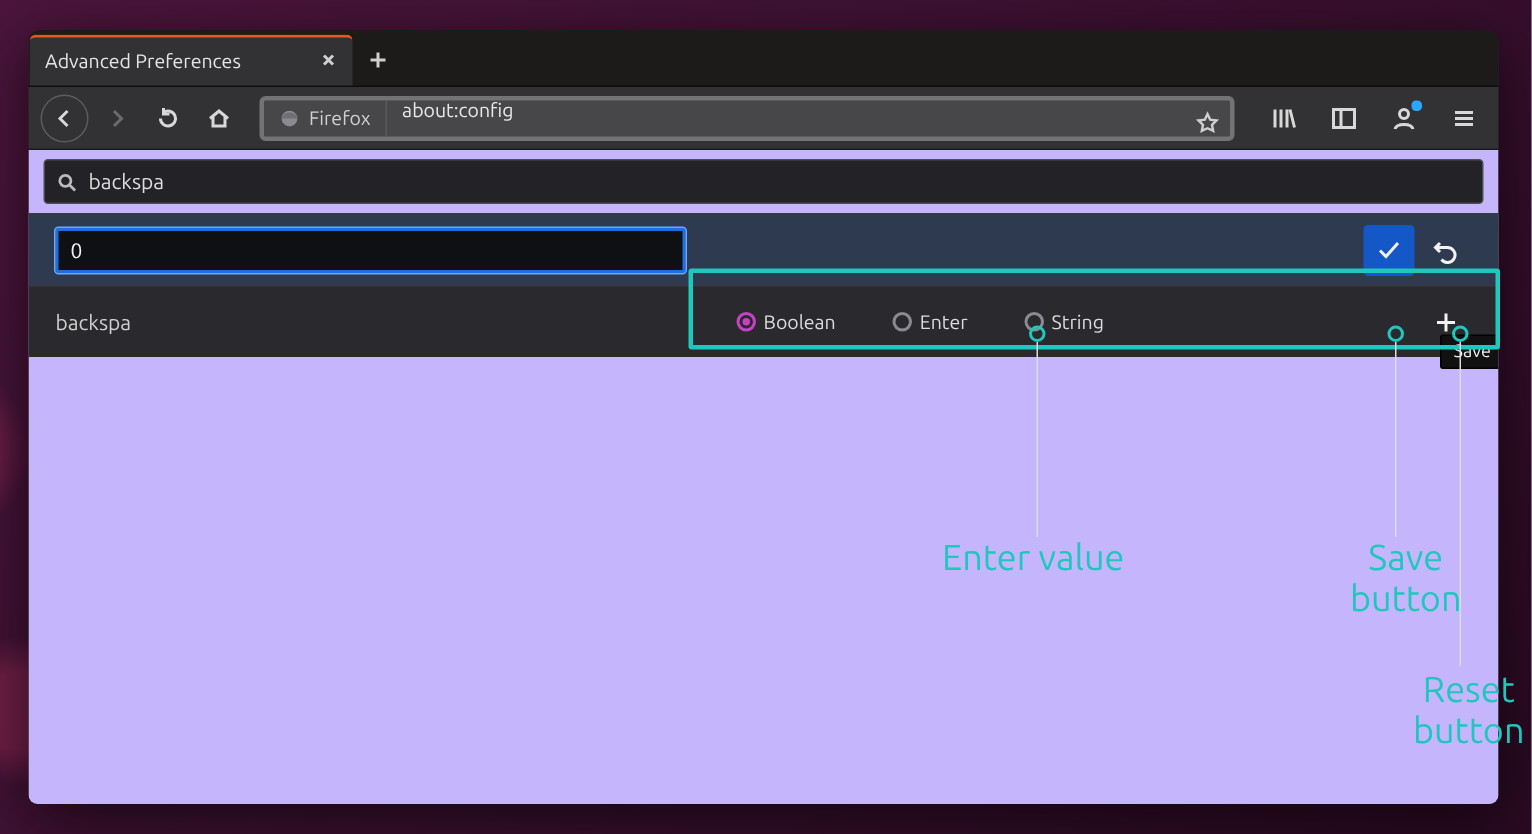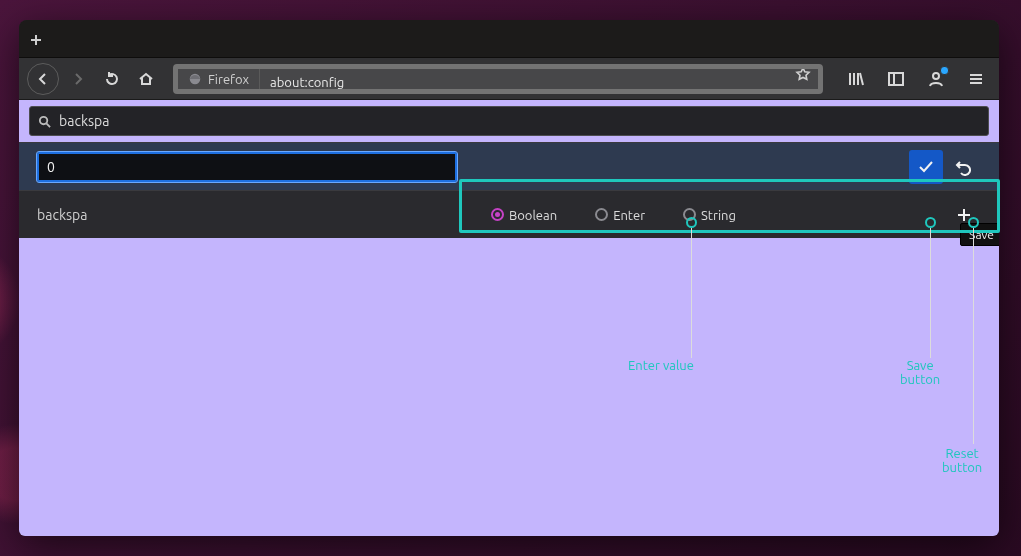--- a/index.html
+++ b/index.html
@@ -43,22 +43,22 @@
   
   .navbar{
     height:42px;background:#323234;display:flex;align-items:center;padding:0 8px;gap:4px;
     border-bottom:1px solid #1a1a1a;
   }
   .nav-btn{width:30px;height:30px;border-radius:4px;display:flex;align-items:center;justify-content:center;color:#d8d8d8;}
   .nav-btn.disabled{color:#6a6a6a;}
   .nav-back{width:32px;height:32px;border-radius:16px;border:1px solid #5c5c5c;}
   .nav-btn svg{width:16px;height:16px;stroke:currentColor;fill:none;stroke-width:2;}
   .urlbox{
-    flex:1;height:30px;margin:0 8px;border:5px solid #737373;border-radius:4px;
-    background:#474749;display:flex;align-items:flex-end;color:#e8e8e8;font-size:13px;
+    flex:1;height:30px;margin:0 8px;border:3px solid #737373;border-radius:4px;
+    background:#474749;display:flex;align-items:flex-start;color:#e8e8e8;font-size:13px;
     overflow:hidden;
   }
   .url-identity{display:flex;align-items:center;gap:6px;padding:0 10px;height:100%;border-right:1px solid #5a5a5a;color:#cfcfcf;}
   .url-identity svg{width:14px;height:14px;}
   .url-text{padding:0 10px;flex:1;}
   .url-star{width:30px;height:30px;display:flex;align-items:center;justify-content:center;color:#cfcfcf;}
   .url-star svg{width:16px;height:16px;stroke:currentColor;fill:none;stroke-width:1.6;}
   .toolbar-right{display:flex;align-items:center;gap:10px;padding-left:6px;}
   .toolbar-right .nav-btn svg{width:18px;height:18px;}
   .account-dot{position:relative;}
@@ -95,29 +95,37 @@
   .pref-actions{display:flex;gap:4px;align-items:center;}
   .tooltip{
     position:absolute;background:#111;color:#eee;font-size:12px;padding:4px 8px;border-radius:2px;
     border:1px solid #000;white-space:nowrap;pointer-events:none;
   }
   
   .annot{position:absolute;pointer-events:none;}
   .annot-box{position:absolute;border:3px solid #1fc7bd;border-radius:2px;}
   .annot-dot{position:absolute;width:11px;height:11px;border:2px solid #1fc7bd;background:#fff0;border-radius:6px;}
   .annot-line{position:absolute;background:#dcdcdc;width:1px;}
-  .annot-label{position:absolute;color:#1fc7bd;font-size:13px;white-space:nowrap;text-align:center;}
+  .annot-label{position:absolute;color:#1fc7bd;font-size:24px;white-space:nowrap;text-align:center;}
 </style>
 </head>
 <body>
 
 <div class="window">
 
 
   <div class="tabstrip">
+    <div class="tab">
+      <span>Advanced Preferences</span>
+      <span class="tab-close">
+        <svg viewBox="0 0 12 12">
+            <path d="M3 3l6 6M9 3l-6 6"></path>
+          </svg>
+      </span>
+    </div>
     <div class="newtab">
       <svg viewBox="0 0 14 14">
           <path d="M7 2v10M2 7h10"></path>
         </svg>
     </div>
   </div>
 
   <div class="navbar">
     <div class="nav-btn nav-back">
       <svg viewBox="0 0 16 16">

